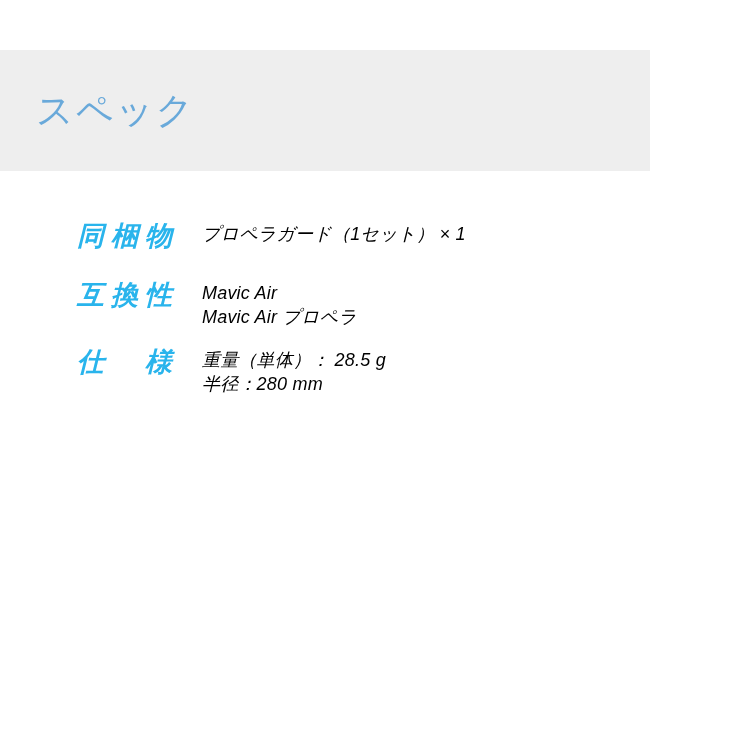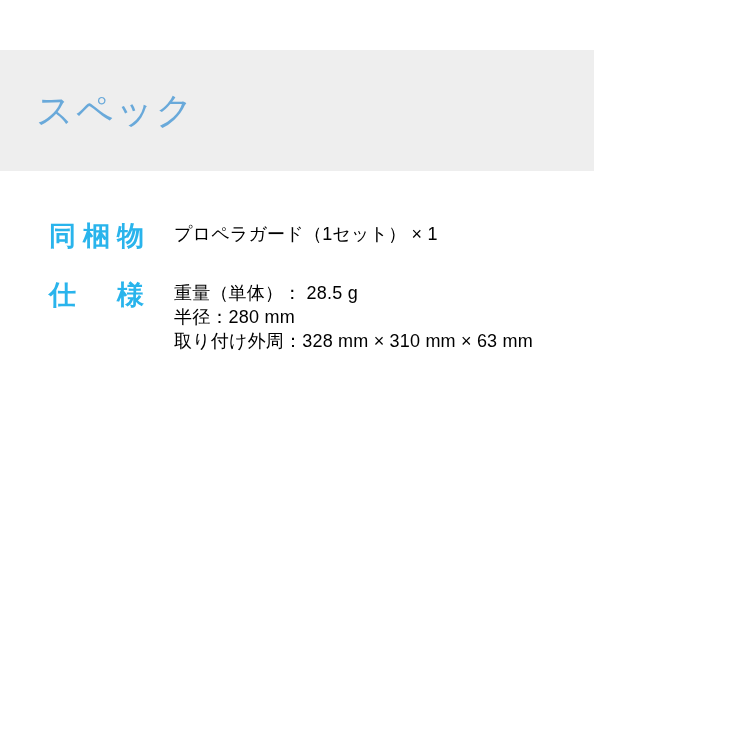--- a/index.html
+++ b/index.html
@@ -13,21 +13,21 @@
     width: 750px;
     height: 750px;
     background: #ffffff;
     overflow: hidden;
   }
   
   .header-band {
     position: absolute;
     top: 50px;
     left: 0;
-    width: 594px;
+    width: 650px;
     height: 121px;
     background: #eeeeee;
     display: flex;
     align-items: center;
   }
   .header-title {
     margin-left: 36px;
     font-size: 37px;
     line-height: 1;
     font-weight: 500;
@@ -37,22 +37,23 @@
   
   .spec-section {
     position: absolute;
     top: 222px;
     left: 0;
     width: 750px;
   }
   .spec-row {
     display: flex;
     align-items: flex-start;
-    padding-left: 49px;
+    padding-left: 77px;
     margin-bottom: 31px;
+    font-style: italic;
   }
   .spec-row.row-compatibility {
     margin-bottom: 19px;
   }
   .spec-label {
     flex: none;
     width: 95px;
     font-size: 27px;
     line-height: 28px;
     font-weight: 700;
@@ -84,25 +85,31 @@
 
   <div class="spec-section">
 
     <div class="spec-row row-included">
       <div class="spec-label">同梱物</div>
       <div class="spec-value">
         <div class="spec-line">プロペラガード（1セット） × 1</div>
       </div>
     </div>
 
+    <div class="spec-row row-compatibility">
+      <div class="spec-label">互換性</div>
+      <div class="spec-value">
+        <div class="spec-line">Mavic Air</div>
+        <div class="spec-line">Mavic Air プロペラ</div>
+      </div>
+    </div>
 
     <div class="spec-row row-specifications">
       <div class="spec-label">仕様</div>
       <div class="spec-value">
         <div class="spec-line">重量（単体）： 28.5 g</div>
         <div class="spec-line">半径：280 mm</div>
-        <div class="spec-line">取り付け外周：328 mm × 310 mm × 63 mm</div>
       </div>
     </div>
 
   </div>
 
 </div>
 
 </body></html>

